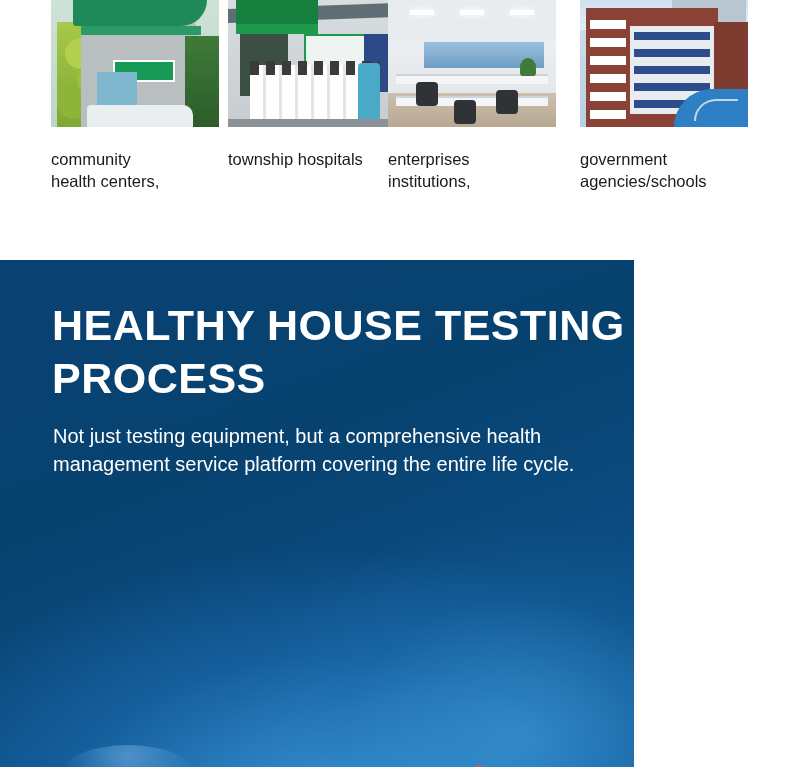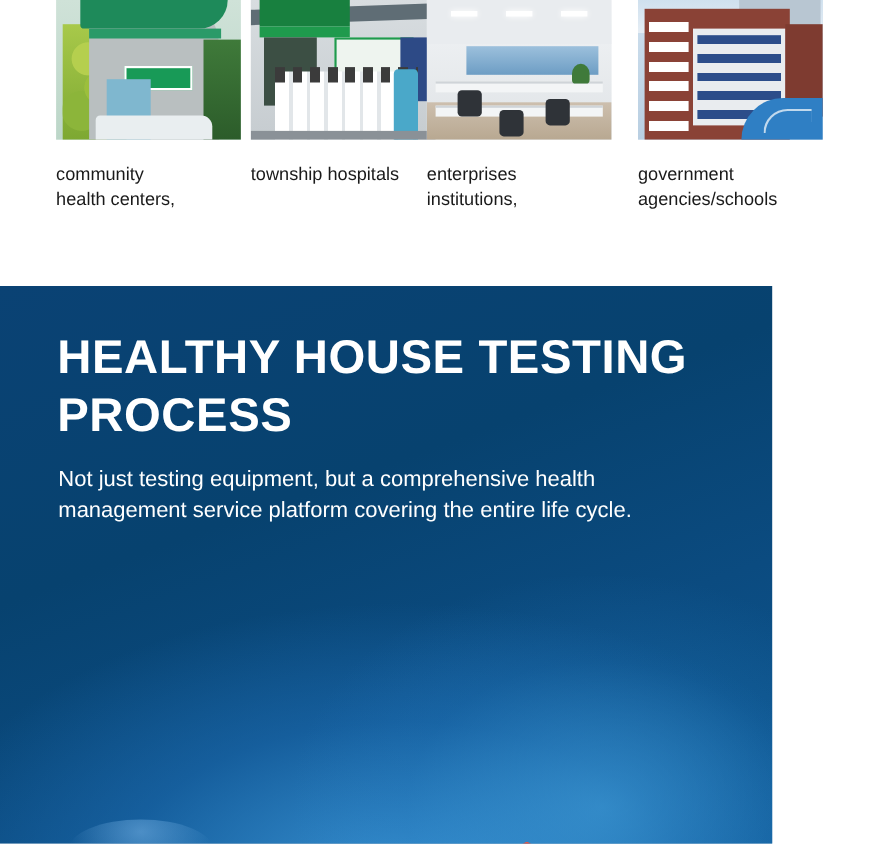--- a/index.html
+++ b/index.html
@@ -77,21 +77,21 @@
   .ph4 .wins { position:absolute; left:10px; top:20px; width:36px; height:104px;
     background: repeating-linear-gradient(#ffffff 0 9px, #8a4236 9px 18px); }
   .ph4 .wins2 { position:absolute; left:54px; top:32px; width:76px; height:78px;
     background: repeating-linear-gradient(#2c4d8a 0 8px, #e9ecef 8px 17px); }
   .ph4 .rightb { position:absolute; right:0; top:22px; width:34px; height:84px; background:#7e3b30; }
   .ph4 .court { position:absolute; right:0; bottom:0; width:74px; height:38px; background:#2f7fc4; border-radius:40px 0 0 0; }
   .ph4 .line { position:absolute; right:10px; bottom:6px; width:44px; height:22px; border:2px solid rgba(255,255,255,.7); border-radius:30px 0 0 0; border-right:none; border-bottom:none; }
 
   
   #hero {
-    position: absolute; left: 0; top: 260px; width: 702px; height: 507px;
+    position: absolute; left: 0; top: 260px; width: 634px; height: 507px;
     background:
       radial-gradient(ellipse 620px 360px at 52% 108%, rgba(60,150,215,.95) 0%, rgba(30,110,180,.55) 42%, rgba(10,70,125,0) 72%),
       linear-gradient(160deg, #0a4274 0%, #07426f 38%, #0b4b80 66%, #0d5791 100%);
     overflow: hidden;
     text-decoration: underline;
   }
   #hero-glow {
     position:absolute; left:38%; top:52%; width:560px; height:420px;
     background: radial-gradient(ellipse at center, rgba(70,165,225,.55) 0%, rgba(40,130,200,.18) 45%, rgba(0,0,0,0) 72%);
     pointer-events:none;

